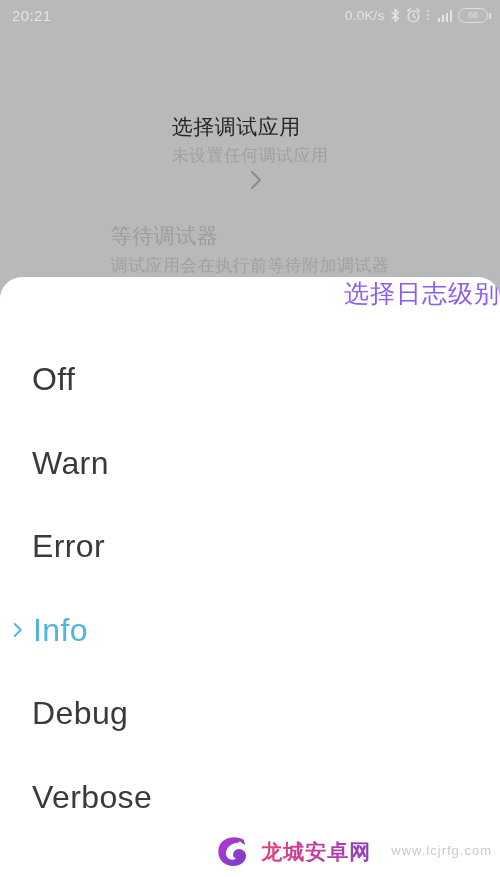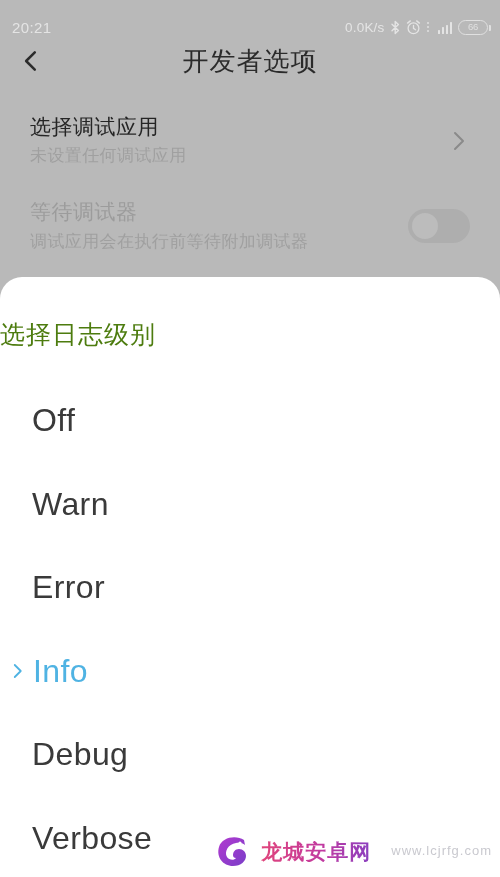--- a/index.html
+++ b/index.html
@@ -18,21 +18,20 @@
     position:absolute; inset:0;
     background:#b9b9b9;
   }
 
   
   .status-bar {
     position:absolute; top:0; left:0; right:0; height:30px;
     display:flex; align-items:center;
     padding:0 12px;
     color:#e9e9e9;
-    margin-top:12px;
   }
   .status-clock {
     font-size:15px; letter-spacing:.4px;
     color:#e4e4e4;
   }
   .status-right {
     margin-left:auto;
     display:flex; align-items:center; gap:6px;
     color:#e4e4e4;
   }
@@ -77,20 +76,21 @@
     font-size:26px; color:#2b2b2b; letter-spacing:1px;
     pointer-events:none;
   }
 
   
   .settings-list { position:absolute; top:97px; left:0; right:0; }
   .setting-row {
     padding:16px 30px 14px 30px;
     display:flex; align-items:center;
     min-height:78px;
+    flex-direction:column;
   }
   .setting-text { flex:1; min-width:0; }
   .setting-title {
     font-size:21px; color:#252525; line-height:1.35;
     letter-spacing:.5px;
   }
   .setting-title.muted { color:#9c9c9c; }
   .setting-sub {
     font-size:17px; color:#a0a0a0; line-height:1.35;
     margin-top:4px; letter-spacing:.4px;
@@ -118,24 +118,23 @@
 
   
   .dialog {
     position:absolute; left:0; right:0; top:277px; bottom:0;
     background:#ffffff;
     border-radius:22px 22px 0 0;
     overflow:hidden;
     z-index:5;
   }
   .dialog-title {
-    text-align:left;
-    font-size:25px; color:#4d7c0f;
+    text-align:right;
+    font-size:25px; color:#8b5cf6;
     letter-spacing:1px;
-    padding-top:41px;
     padding-bottom:10px;
   }
   .option-list { padding-top:18px; }
   .option-row {
     height:83.5px;
     display:flex; align-items:center;
     padding-left:32px;
     font-size:32px; color:#3a3a3a;
     letter-spacing:.4px;
     cursor:pointer;
@@ -197,30 +196,20 @@
           <i></i>
           <i></i>
           <i></i>
         </span>
       <span class="battery">
         <span>66</span>
       </span>
     </div>
   </div>
 
-  <div class="app-bar">
-    <div class="back-btn">
-      <span>
-        <svg viewBox="0 0 24 24" width="26" height="26">
-          <path d="M15.5 4 L7.5 12 L15.5 20" fill="none" stroke="#2b2b2b" stroke-width="2.3" stroke-linecap="round" stroke-linejoin="round"></path>
-        </svg>
-      </span>
-    </div>
-    <div class="app-title">开发者选项</div>
-  </div>
 
   <div class="settings-list">
 
     <div class="setting-row">
       <div class="setting-text">
         <div class="setting-title">选择调试应用</div>
         <div class="setting-sub">未设置任何调试应用</div>
       </div>
       <span class="row-chevron">
         <svg viewBox="0 0 24 24" width="24" height="24">

